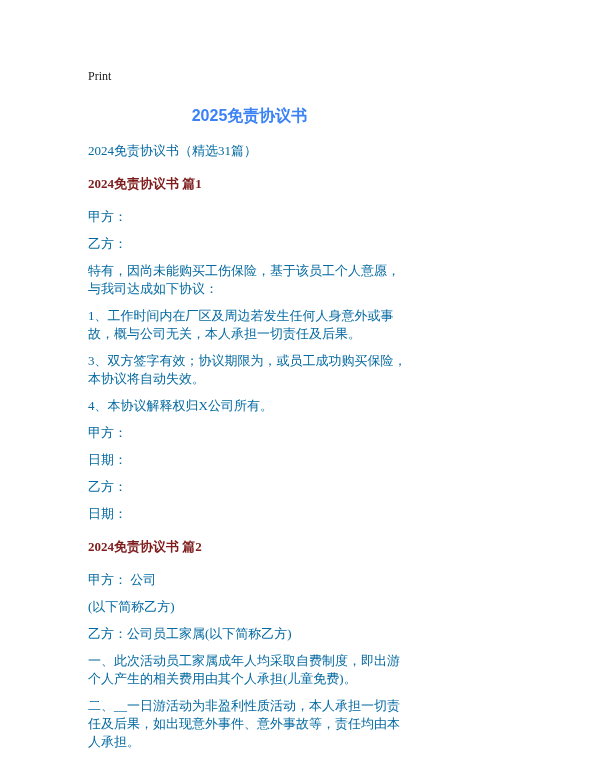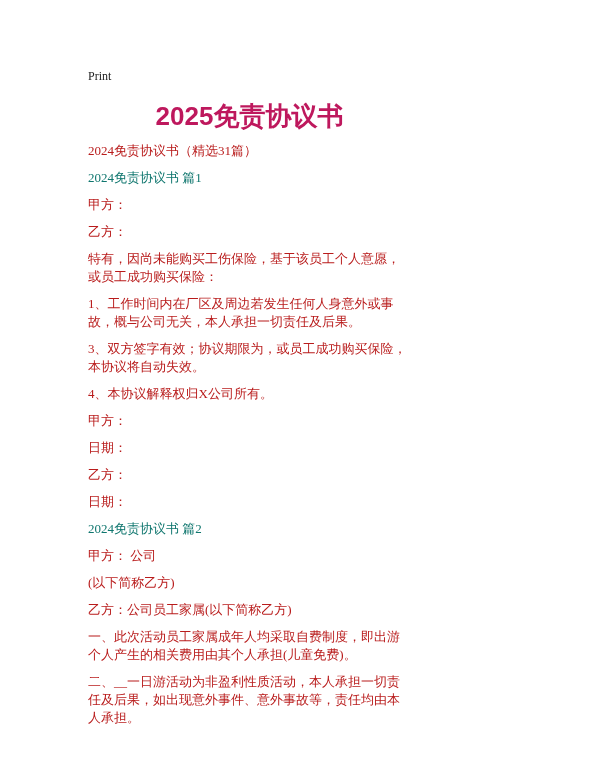--- a/index.html
+++ b/index.html
@@ -21,58 +21,58 @@
   .print {
     font-size: 12px;
     line-height: 14px;
     color: #222222;
     cursor: pointer;
     margin: 0;
     display: inline-block;
   }
   h1.title {
     font-family: "Liberation Sans", sans-serif;
-    font-size: 26px;
+    font-size: 16px;
     line-height: 24px;
     font-weight: bold;
     text-align: center;
-    color: #be185d;
+    color: #3b82f6;
     margin: 20px 0 14px 0;
   }
   p.line {
     font-size: 13px;
     line-height: 18px;
     margin: 9px 0;
-    color: #b91c1c;
+    color: #0369a1;
     word-break: break-all;
   }
   h2.heading {
     font-size: 13px;
     line-height: 18px;
-    margin: 3px 0;
-    font-weight: normal;
-    color: #0f766e;
+    margin: 15px 0;
+    font-weight: bold;
+    color: #7f1d1d;
   }
 </style>
 </head>
 <body>
 
 <div class="page">
 
   <div class="print">Print</div>
 
   <h1 class="title">2025免责协议书</h1>
 
   <p class="line">2024免责协议书（精选31篇）</p>
 
   <h2 class="heading">2024免责协议书 篇1</h2>
 
   <p class="line">甲方：</p>
   <p class="line">乙方：</p>
-  <p class="line">特有，因尚未能购买工伤保险，基于该员工个人意愿，或员工成功购买保险：</p>
+  <p class="line">特有，因尚未能购买工伤保险，基于该员工个人意愿，与我司达成如下协议：</p>
   <p class="line">1、工作时间内在厂区及周边若发生任何人身意外或事故，概与公司无关，本人承担一切责任及后果。</p>
   <p class="line">3、双方签字有效；协议期限为，或员工成功购买保险，本协议将自动失效。</p>
   <p class="line">4、本协议解释权归X公司所有。</p>
   <p class="line">甲方：</p>
   <p class="line">日期：</p>
   <p class="line">乙方：</p>
   <p class="line">日期：</p>
 
   <h2 class="heading">2024免责协议书 篇2</h2>
 

